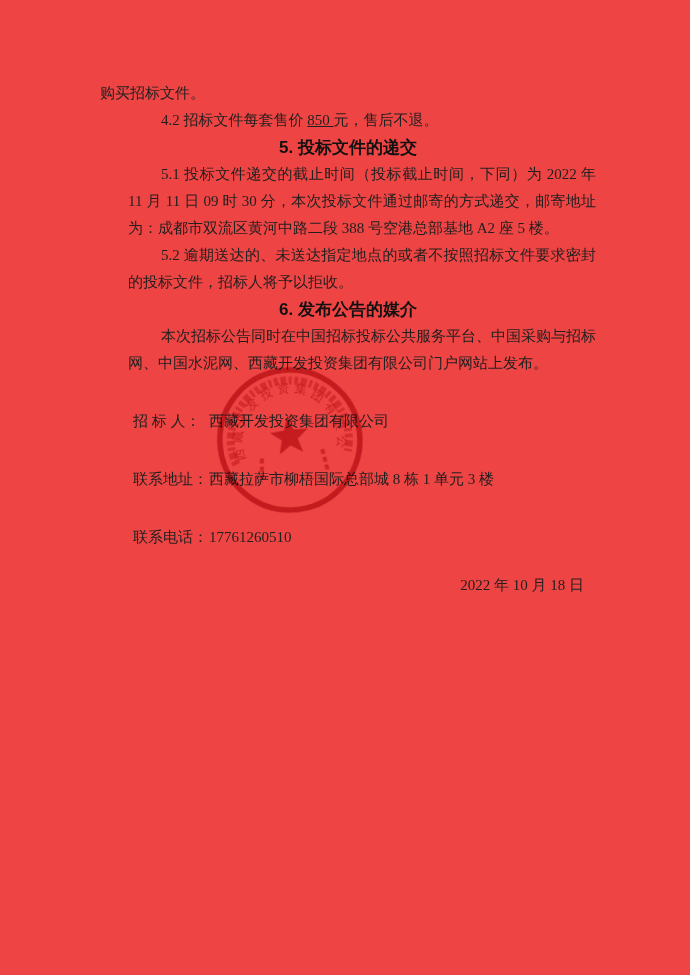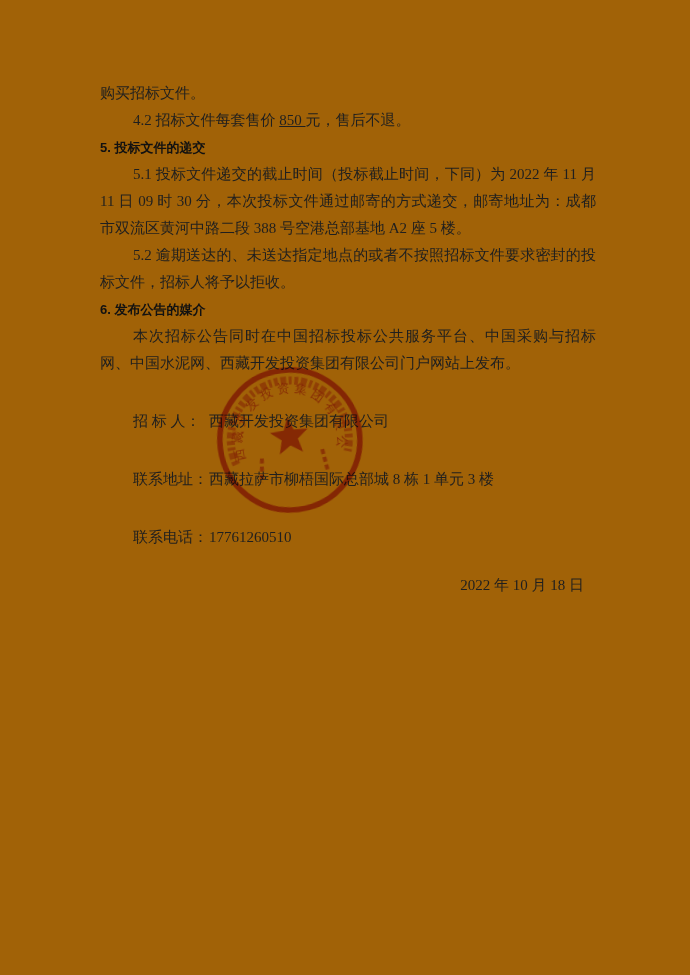--- a/index.html
+++ b/index.html
@@ -2,32 +2,32 @@
 <html><head>
 <meta charset="utf-8">
 <style>
   html,body{margin:0;padding:0;}
   body{
     width:690px;height:975px;background:#ffffff;
     font-family:"Liberation Serif","DejaVu Serif",serif;
     color:#1f1f1f;
   }
   .page{
-    position:relative;width:690px;height:975px;background:#a16207;overflow:hidden;
+    position:relative;width:690px;height:975px;background:#ef4444;overflow:hidden;
   }
   .content{
     position:absolute;top:80px;left:100px;width:496px;
     font-size:15px;line-height:27px;text-align:justify;
   }
   p{margin:0;}
-  .indent{text-indent:33px;}
+  .indent{text-indent:33px;margin-left:28px;}
   h3{
-    margin:0;font-size:13px;line-height:27px;font-weight:700;
+    margin:0;font-size:17px;line-height:27px;font-weight:700;
     font-family:"Liberation Sans","DejaVu Sans",sans-serif;
-    text-align:left;color:#111;
+    text-align:center;color:#111;
   }
   .u{text-decoration:underline;}
   .contact-row{white-space:nowrap;padding-left:33px;margin-top:31px;}
   .contact-label{display:inline-block;width:76px;}
   .contact-cont{padding-left:108px;}
   .date-line{
     margin-top:21px;text-align:right;padding-right:12px;white-space:nowrap;
   }
   .seal{
     position:absolute;left:211px;top:363px;width:158px;height:156px;

